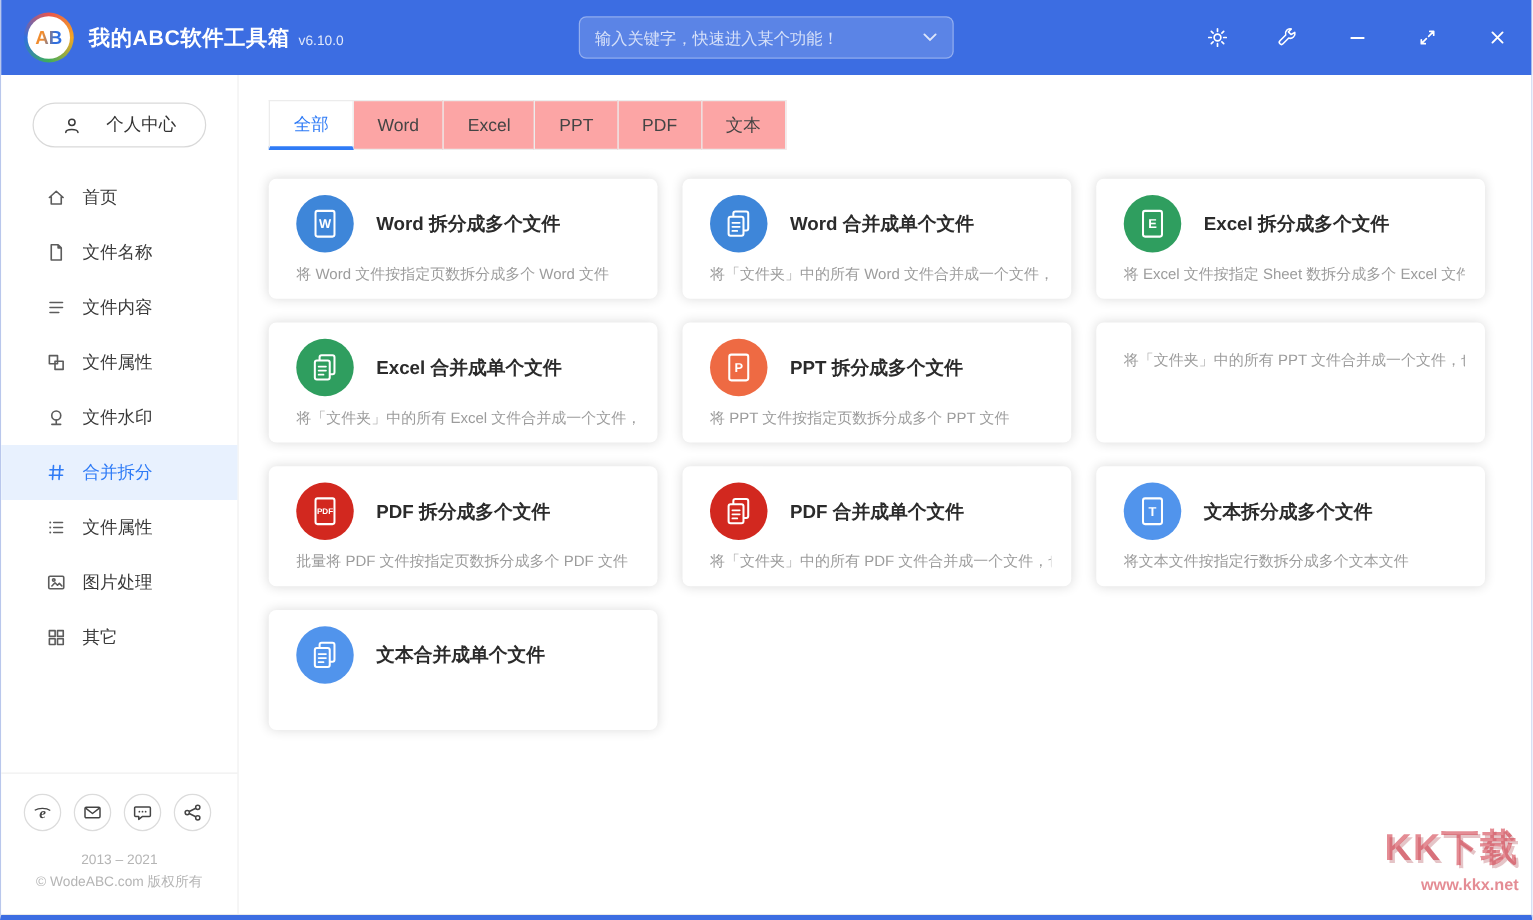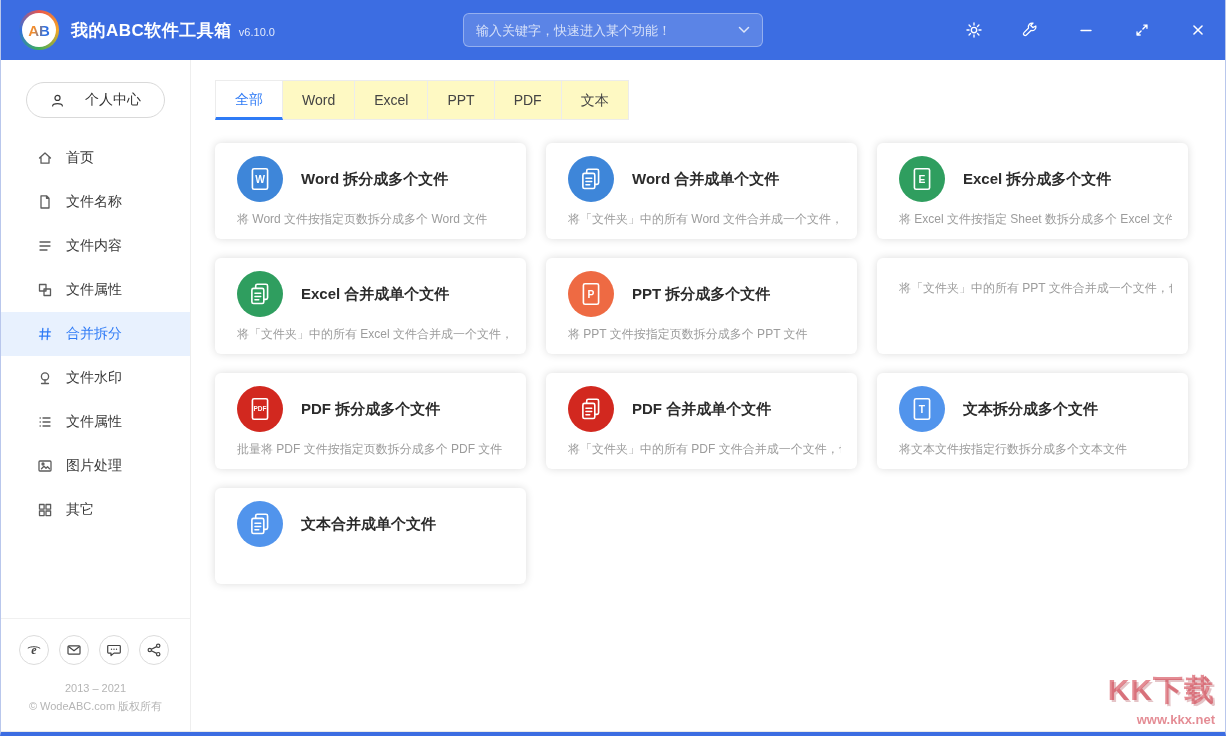--- a/index.html
+++ b/index.html
@@ -51,37 +51,37 @@
   .social { margin-top:auto; display:flex; gap:10px; padding:16px 0 14px 18px; border-top:1px solid #f0f0f0; }
   .social-btn { width:30px; height:30px; border-radius:50%; border:1px solid #dcdcdc; background:#fff;
                 display:flex; align-items:center; justify-content:center; cursor:pointer; }
   .social-btn svg { width:16px; height:16px; }
 
   .side-footer { text-align:center; font-size:11px; color:#b5b5b5; line-height:1.65; padding-bottom:16px; }
 
   
   .main { flex:1; padding:20px 16px 0 24px; position:relative; overflow:hidden; background:#fff; }
   .tabs { display:flex; }
-  .tab { padding:0 19px; height:40px; line-height:38px; border:1px solid #ececec; background:#fef9c3;
+  .tab { padding:0 19px; height:40px; line-height:38px; border:1px solid #ececec; background:#fca5a5;
          font-size:14px; color:#444; cursor:pointer; position:relative; }
   .tab + .tab { margin-left:-1px; }
   .tab.active { background:#fff; color:#2f7bf6; border-bottom:3px solid #2f7bf6; z-index:1; line-height:36px; }
 
   .cards { margin-top:23px; display:grid; grid-template-columns:repeat(3, 311px); gap:19px 20px; }
   .card { background:#fff; border-radius:6px; box-shadow:0 0 9px rgba(0,0,0,.14); padding:13px 16px 14px 22px;
           height:96px; cursor:pointer; overflow:hidden; }
   .card-head { display:flex; align-items:center; gap:18px; }
   .card-icon { width:46px; height:46px; border-radius:50%; flex:0 0 46px;
                display:flex; align-items:center; justify-content:center; }
   .card-icon svg { display:block; }
   .card-title { font-size:15px; font-weight:bold; color:#2b2b2b; white-space:nowrap; }
   .card-desc { margin-top:9px; font-size:12px; color:#9c9c9c; white-space:nowrap; overflow:hidden; }
 
   
-  .watermark { position:absolute; right:10px; bottom:4px; text-align:right; pointer-events:none; z-index:5; }
+  .watermark { position:absolute; right:10px; bottom:16px; text-align:right; pointer-events:none; z-index:5; }
   .wm1 { font-size:30px; font-weight:bold; color:rgba(205,45,60,.55); text-shadow:2px 2px 0 rgba(150,20,30,.25);
          letter-spacing:1px; }
   .wm2 { font-size:13px; font-weight:bold; color:rgba(205,45,60,.55); margin-top:1px; }
 </style>
 </head>
 <body>
 
 <div class="window">
 
   <header class="topbar">
@@ -187,36 +187,36 @@
           </div>
           <div class="menu-item">
             <span class="mi-icon">
               <svg viewBox="0 0 16 16">
                 <rect x="2.5" y="2.5" width="6.5" height="6.5"></rect>
                 <rect x="7" y="7" width="6.5" height="6.5"></rect>
               </svg>
             </span>
             <span class="mi-label">文件属性</span>
           </div>
-          <div class="menu-item active">
-            <span class="mi-icon">
-              <svg viewBox="0 0 16 16">
-                <path d="M5.8 2.5 5 13.5M11 2.5l-.8 11M3 5.8h10.5M2.5 10.2H13"></path>
-              </svg>
-            </span>
-            <span class="mi-label">合并拆分</span>
-          </div>
           <div class="menu-item">
             <span class="mi-icon">
               <svg viewBox="0 0 16 16">
                 <circle cx="8" cy="6.4" r="3.6"></circle>
                 <path d="M8 10v2.4M4.5 13.5h7"></path>
               </svg>
             </span>
             <span class="mi-label">文件水印</span>
+          </div>
+          <div class="menu-item active">
+            <span class="mi-icon">
+              <svg viewBox="0 0 16 16">
+                <path d="M5.8 2.5 5 13.5M11 2.5l-.8 11M3 5.8h10.5M2.5 10.2H13"></path>
+              </svg>
+            </span>
+            <span class="mi-label">合并拆分</span>
           </div>
           <div class="menu-item">
             <span class="mi-icon">
               <svg viewBox="0 0 16 16">
                 <path d="M6 4h7M6 8h7M6 12h7"></path>
                 <circle cx="3.2" cy="4" r=".8" fill="currentColor" stroke="none"></circle>
                 <circle cx="3.2" cy="8" r=".8" fill="currentColor" stroke="none"></circle>
                 <circle cx="3.2" cy="12" r=".8" fill="currentColor" stroke="none"></circle>
               </svg>
             </span>

